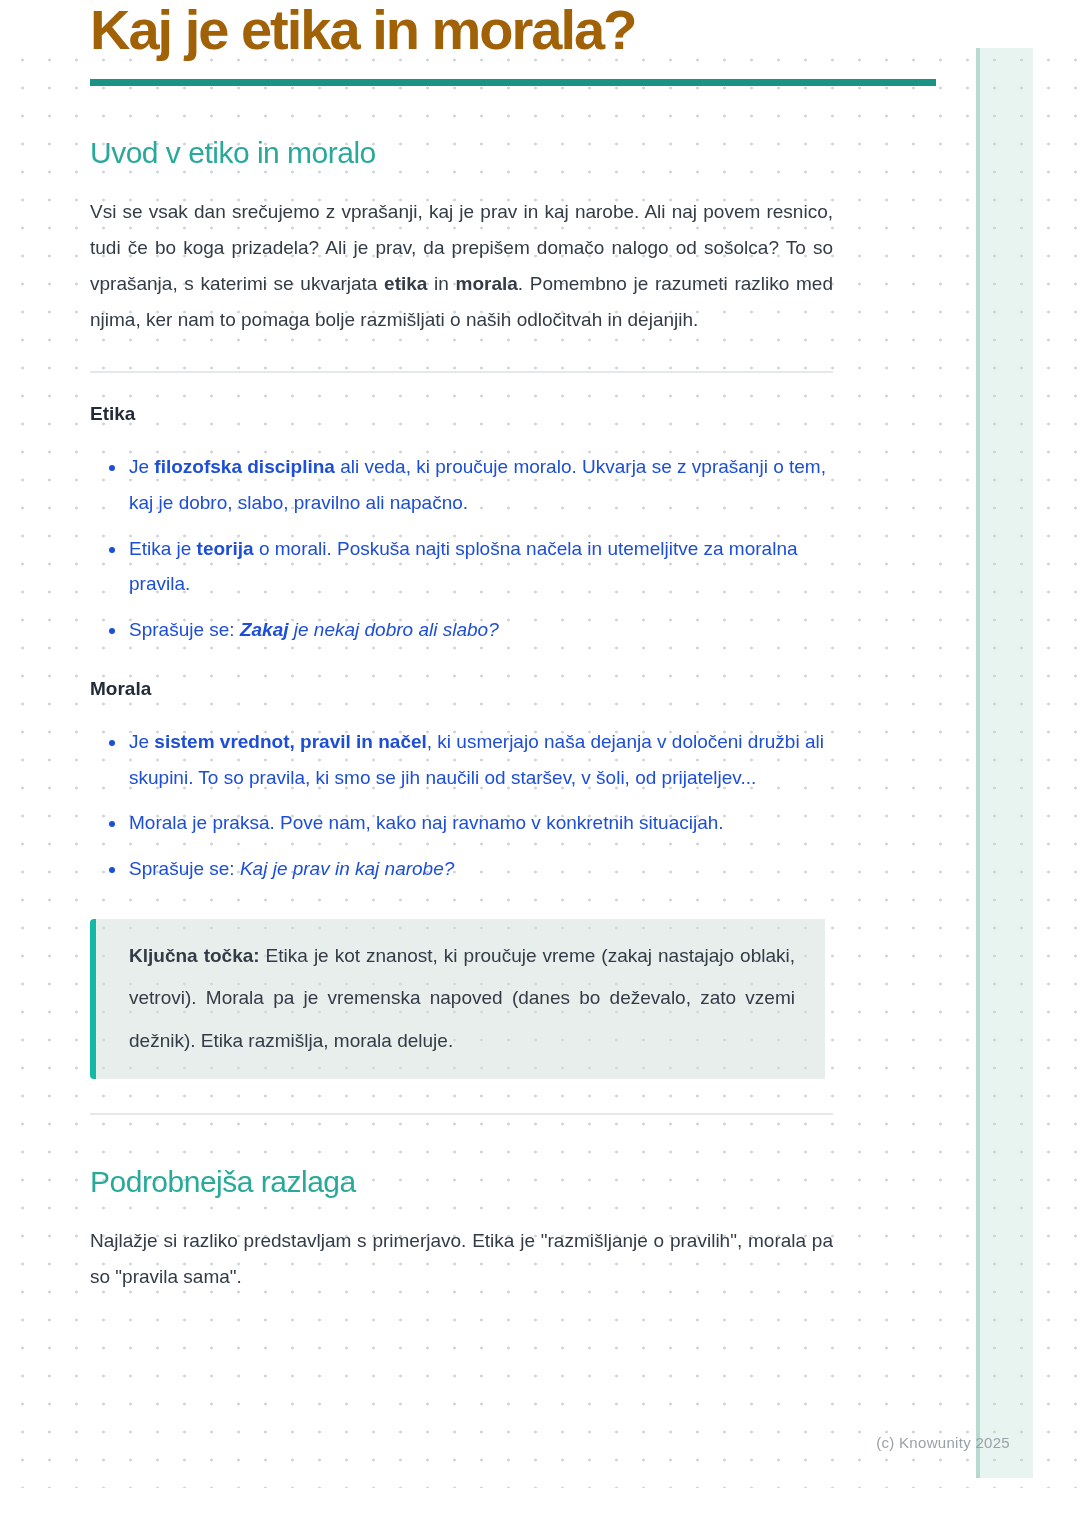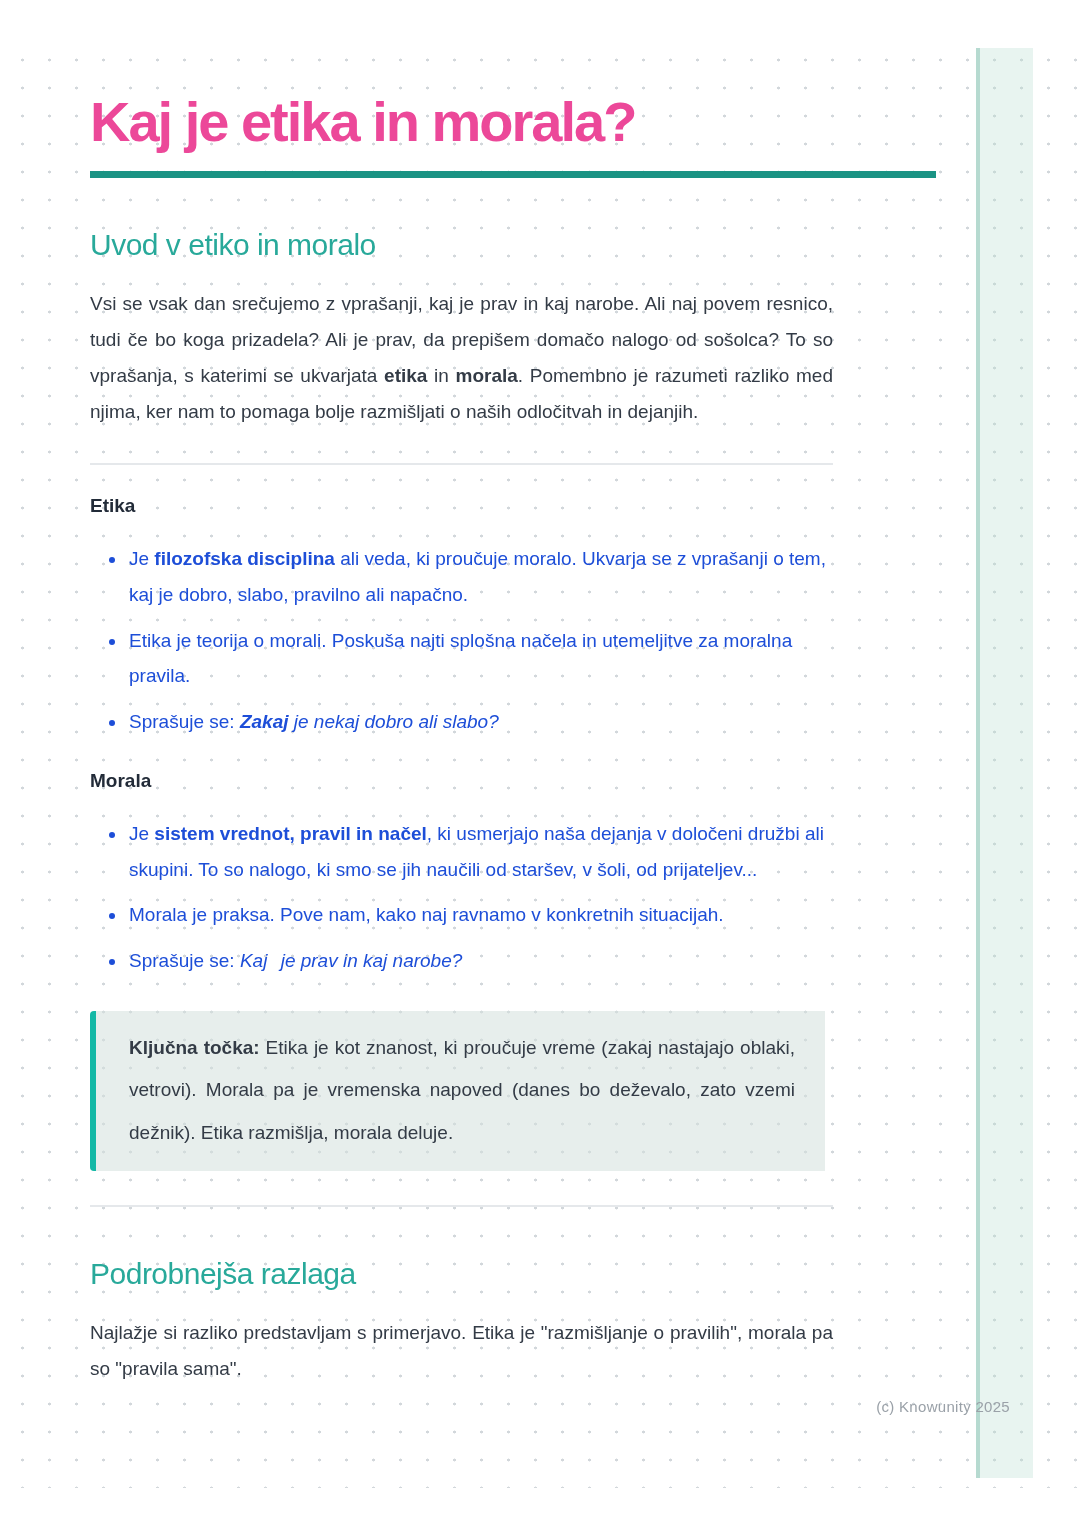--- a/index.html
+++ b/index.html
@@ -21,24 +21,24 @@
     position:absolute; left:976px; top:48px; width:57px; height:1430px;
     background:rgba(185,221,209,0.32);
     border-left:4px solid rgba(140,196,182,0.55);
     box-sizing:border-box;
     z-index:1;
   }
   .content {
     position:absolute; left:90px; top:0; width:846px; z-index:2;
   }
   .page-title {
-    margin:0; padding-top:92px;
+    margin:0; 
     font-size:56px; line-height:1.06; font-weight:800;
     letter-spacing:-2px;
-    color:#ec4899;
+    color:#a16207;
   }
   .title-rule {
     height:7px; background:#1b9384; margin-top:20px; width:846px;
   }
   .text-col { width:743px; }
   .h2 {
     margin:50px 0 0 0;
     font-size:30px; font-weight:400; letter-spacing:-0.5px;
     color:#28a99a;
   }
@@ -66,21 +66,21 @@
     width:735px; box-sizing:border-box;
     border-left:6px solid #14b8a6;
     border-radius:4px 0 0 4px;
     background:rgba(211,224,220,0.55);
     padding:16px 30px 16px 33px;
     font-size:19px; line-height:2.25;
     text-align:justify;
     color:#333b46;
   }
   .footer-note {
-    position:absolute; right:70px; top:1398px;
+    position:absolute; right:70px; top:1434px;
     font-size:15px; letter-spacing:0.3px;
     color:#9aa1a8; z-index:3;
   }
 </style>
 </head>
 <body>
 
 <div class="dot-layer"></div>
 <div class="side-stripe"></div>
 
@@ -96,29 +96,29 @@
       <p class="para rich"><span>Vsi se vsak dan srečujemo z vprašanji, kaj je prav in kaj narobe. Ali naj povem resnico, tudi če bo koga prizadela? Ali je prav, da prepišem domačo nalogo od sošolca? To so vprašanja, s katerimi se ukvarjata </span><span style="font-weight: 700;">etika</span><span> in </span><span style="font-weight: 700;">morala</span><span>. Pomembno je razumeti razliko med njima, ker nam to pomaga bolje razmišljati o naših odločitvah in dejanjih.</span></p>
     </div>
 
     <div class="divider"></div>
 
     <div>
 
       <h3 class="h3">Etika</h3>
       <ul class="blist">
         <li class="rich"><span>Je </span><span style="font-weight: 700;">filozofska disciplina</span><span> ali veda, ki proučuje moralo. Ukvarja se z vprašanji o tem, kaj je dobro, slabo, pravilno ali napačno.</span></li>
-        <li class="rich"><span>Etika je </span><span style="font-weight: 400; margin-top: 48px;">teorija</span><span> o morali. Poskuša najti splošna načela in utemeljitve za moralna pravila.</span></li>
+        <li class="rich"><span>Etika je </span><span style="font-weight: 700; margin-top: 48px;">teorija</span><span> o morali. Poskuša najti splošna načela in utemeljitve za moralna pravila.</span></li>
         <li class="rich"><span>Sprašuje se: </span><span style="font-weight: 700; font-style: italic;">Zakaj</span><span style="font-style: italic;"> je nekaj dobro ali slabo?</span></li>
       </ul>
 
       <h3 class="h3">Morala</h3>
       <ul class="blist">
-        <li class="rich"><span>Je </span><span style="font-weight: 700;">sistem vrednot, pravil in načel</span><span>, ki usmerjajo naša dejanja v določeni družbi ali skupini. To so nalogo, ki smo se jih naučili od staršev, v šoli, od prijateljev...</span></li>
+        <li class="rich"><span>Je </span><span style="font-weight: 700;">sistem vrednot, pravil in načel</span><span>, ki usmerjajo naša dejanja v določeni družbi ali skupini. To so pravila, ki smo se jih naučili od staršev, v šoli, od prijateljev...</span></li>
         <li class="rich"><span>Morala je </span><span style="font-weight: 400;">praksa</span><span>. Pove nam, kako naj ravnamo v konkretnih situacijah.</span></li>
-        <li class="rich"><span>Sprašuje se: </span><span style="font-weight: 400; font-style: italic;">Kaj</span><span style="font-style: italic; margin-left: 8px;"> je prav in kaj narobe?</span></li>
+        <li class="rich"><span>Sprašuje se: </span><span style="font-weight: 400; font-style: italic;">Kaj</span><span style="font-style: italic;"> je prav in kaj narobe?</span></li>
       </ul>
 
       <div class="callout rich"><span style="font-weight: 700;">Ključna točka:</span><span> Etika je kot znanost, ki proučuje vreme (zakaj nastajajo oblaki, vetrovi). Morala pa je vremenska napoved (danes bo deževalo, zato vzemi dežnik). Etika razmišlja, morala deluje.</span></div>
     </div>
 
     <div class="divider"></div>
 
     <div>
       <h2 class="h2">Podrobnejša razlaga</h2>
       <p class="para rich"><span>Najlažje si razliko predstavljam s primerjavo. Etika je "razmišljanje o pravilih", morala pa so "pravila sama".</span></p>

